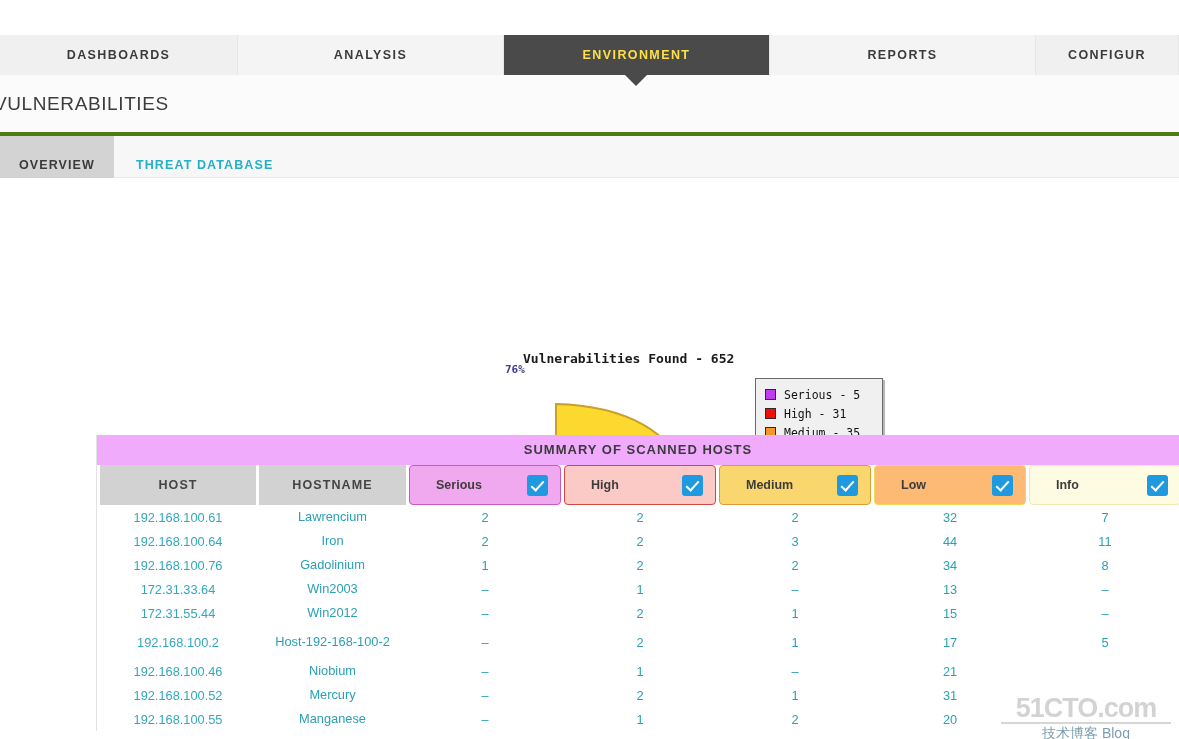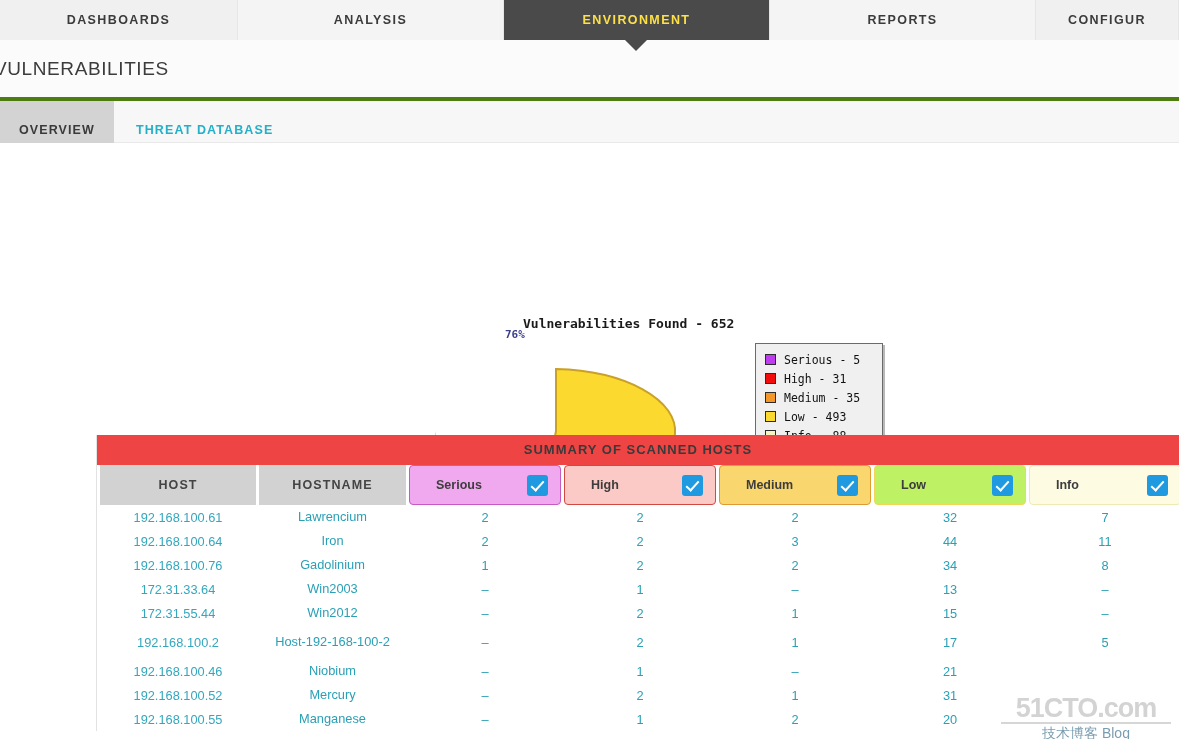--- a/index.html
+++ b/index.html
@@ -14,20 +14,21 @@
     color: #333;
   }
 
   
   .topnav {
     display: flex;
     height: 40px;
     background: #f2f2f2;
     border-bottom: 1px solid #c2410c;
     position: relative;
+    margin-top: 35px;
   }
   .topnav-item {
     flex: 0 0 auto;
     display: flex;
     align-items: center;
     justify-content: center;
     font-size: 12.5px;
     font-weight: 600;
     letter-spacing: 1.4px;
     color: #3b3b3b;
@@ -156,21 +157,21 @@
     left: 96px;
     top: 435px;
     width: 1083px;
     background: #fff;
     border-left: 1px solid #e2e2e2;
   }
   .table-caption {
     height: 30px;
     line-height: 30px;
     text-align: center;
-    background: #ef4444;
+    background: #f0abfc;
     color: #3a3a3a;
     font-size: 13px;
     font-weight: 600;
     letter-spacing: 1px;
   }
   table.hosts {
     width: 100%;
     border-collapse: separate;
     border-spacing: 3px 0;
     table-layout: fixed;
@@ -209,21 +210,21 @@
     position: absolute;
     left: 7px; top: 3px;
     width: 5px; height: 11px;
     border: solid #fff;
     border-width: 0 2.5px 2.5px 0;
     transform: rotate(42deg);
   }
   th.sev-serious { background:#f0a8ef; border:1px solid #c659c4; }
   th.sev-high    { background:#fbc9c6; border:1px solid #d04a42; }
   th.sev-medium  { background:#fad76e; border:1px solid #e09a34; }
-  th.sev-low     { background:#bef264; border:1px solid #f0d758; }
+  th.sev-low     { background:#fdba74; border:1px solid #f0d758; }
   th.sev-info    { background:#fdfbe2; border:1px solid #efe9b4; }
 
   table.hosts td {
     height: 24px;
     font-size: 12.8px;
     text-align: center;
     color: #2a9fb5;
     vertical-align: middle;
   }
   td.host a {

